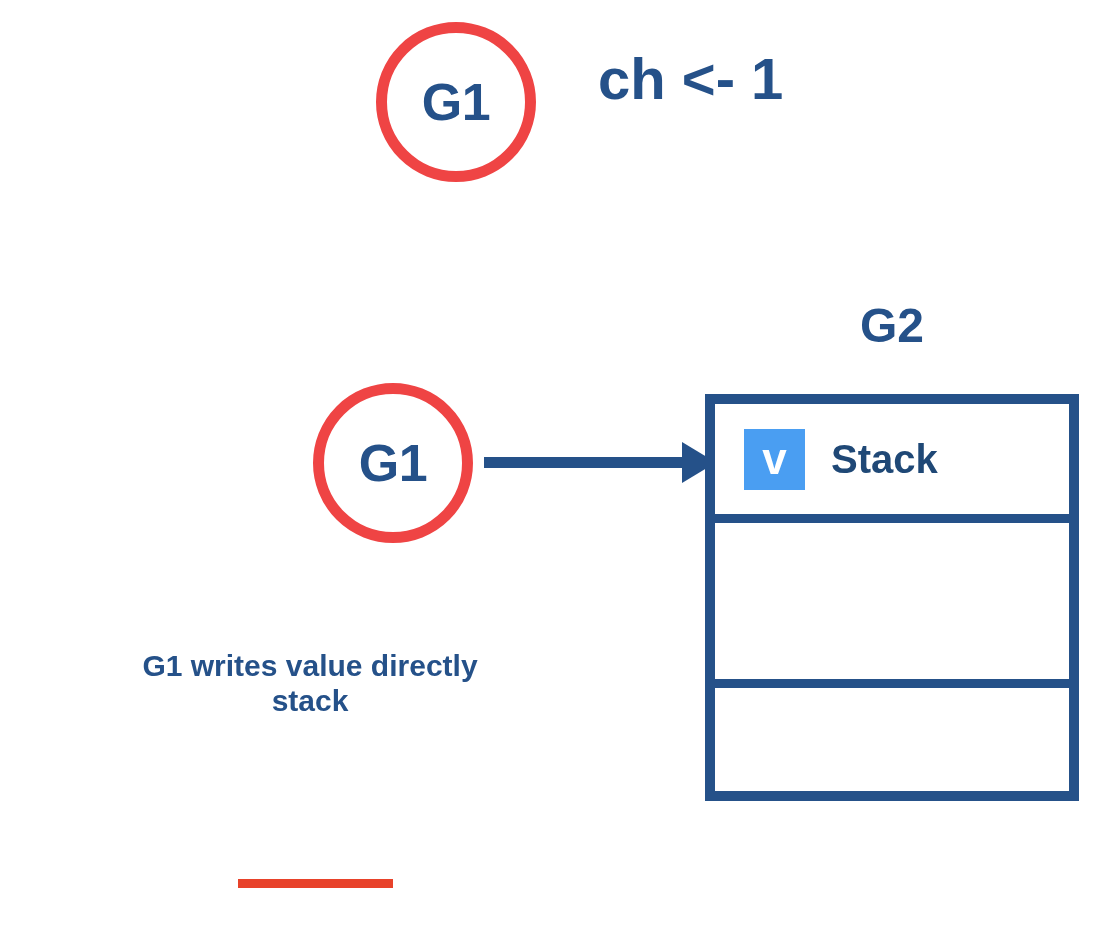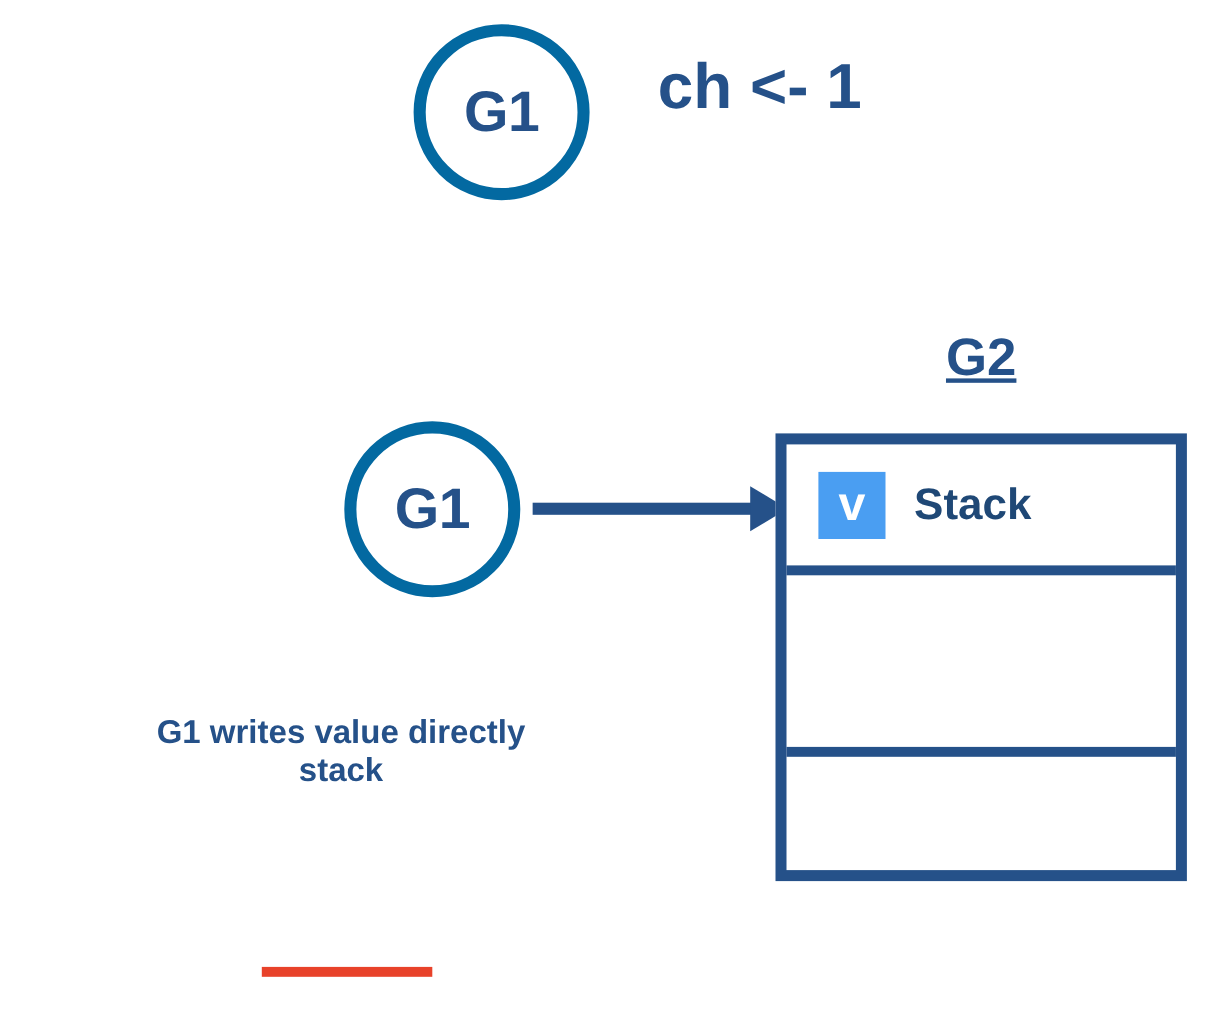--- a/index.html
+++ b/index.html
@@ -16,21 +16,21 @@
     width: 1116px;
     height: 936px;
     background: #ffffff;
     overflow: hidden;
   }
 
   
   .node-circle {
     position: absolute;
     border-radius: 50%;
-    border: 11px solid #0369a1;
+    border: 11px solid #ef4444;
     background: #ffffff;
     box-sizing: border-box;
     display: flex;
     align-items: center;
     justify-content: center;
   }
   .node-circle .node-label {
     font-size: 52px;
     font-weight: bold;
     color: #255189;
@@ -68,21 +68,20 @@
   #g2-title {
     position: absolute;
     left: 705px;
     top: 300px;
     width: 374px;
     text-align: center;
     font-size: 48px;
     font-weight: bold;
     color: #255189;
     line-height: 1.1;
-    text-decoration: underline;
   }
 
   
   #arrow {
     position: absolute;
     left: 484px;
     top: 434px;
     width: 240px;
     height: 58px;
   }

